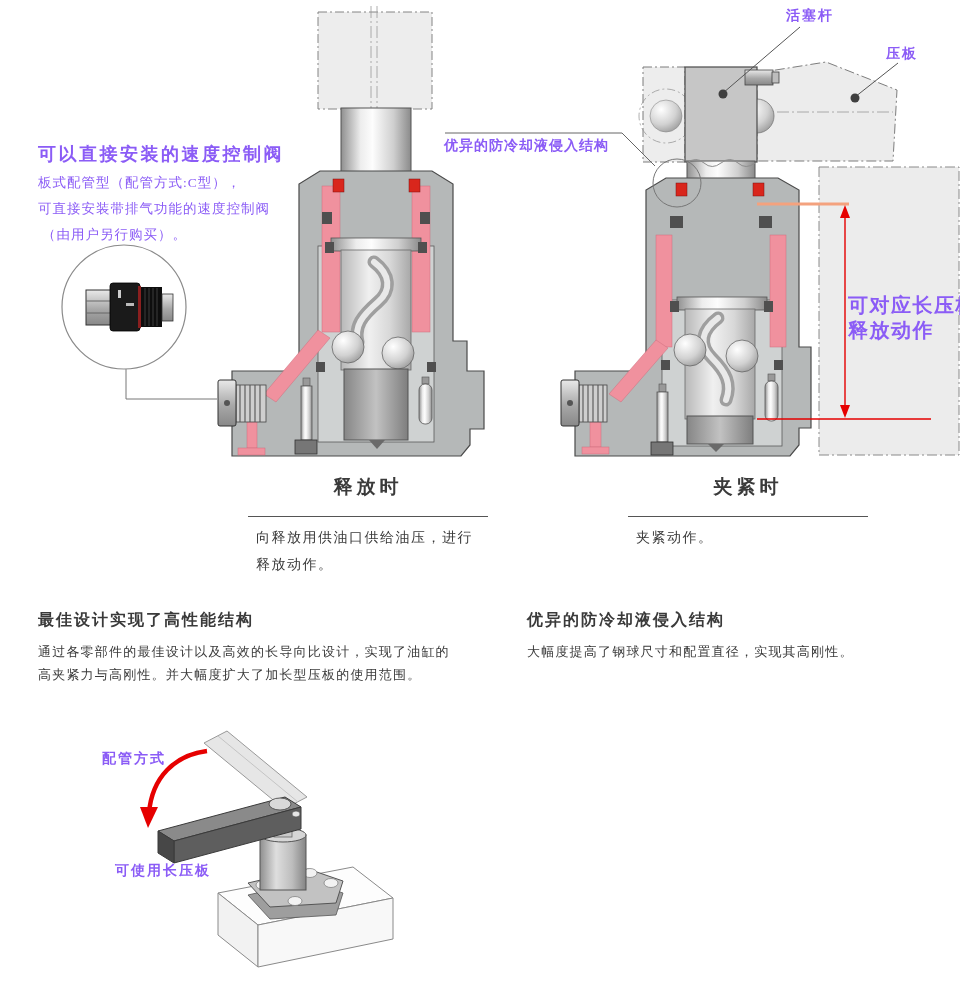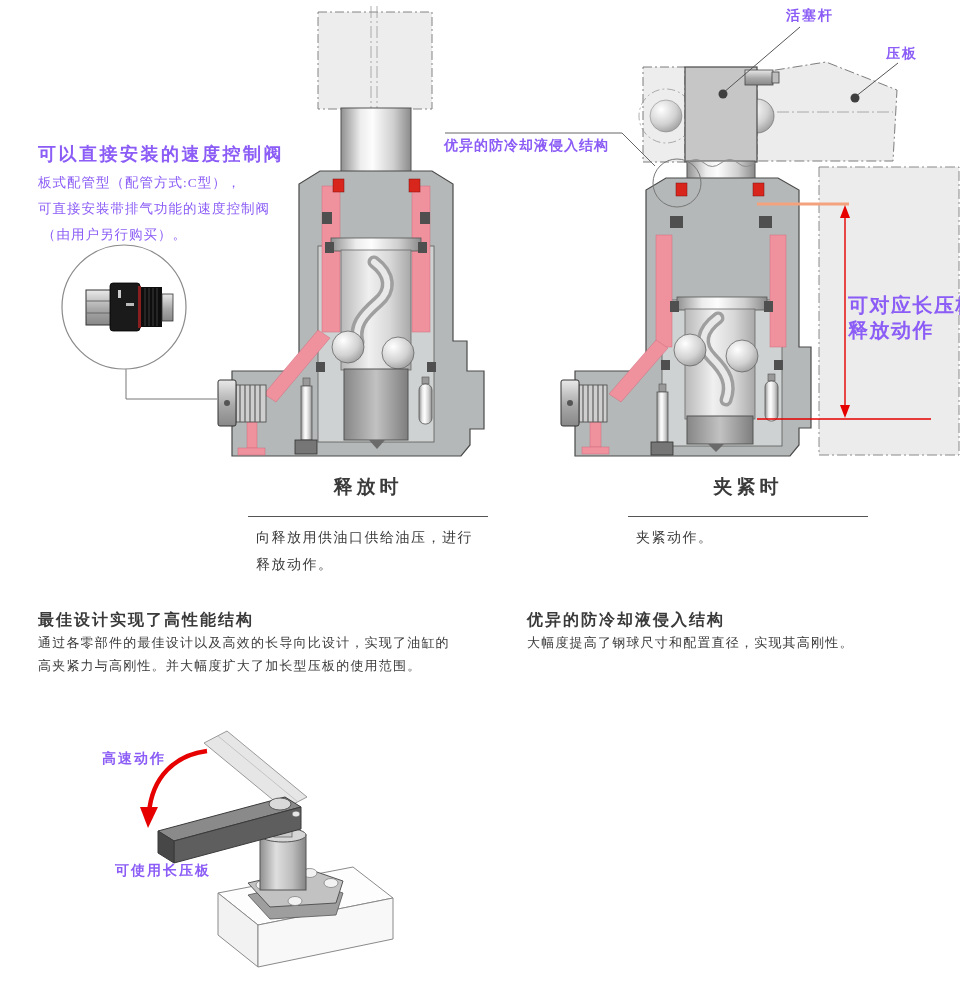--- a/index.html
+++ b/index.html
@@ -11,21 +11,21 @@
   .intro-title{font-size:18px;font-weight:700;letter-spacing:2.5px;}
   .intro-line{font-size:13.5px;font-weight:500;letter-spacing:1px;line-height:26px;}
   .dlabel{font-size:14px;font-weight:600;letter-spacing:2px;}
   .guide{font-size:20px;font-weight:600;letter-spacing:1.5px;line-height:25px;}
   .cap{position:absolute;width:240px;}
   .cap-title{font-size:19px;font-weight:600;letter-spacing:4px;text-align:center;
              padding-bottom:16px;border-bottom:1px solid #555;}
   .cap-body{font-size:14px;font-weight:500;letter-spacing:1.5px;line-height:27px;margin-top:7px;padding-left:8px;}
   .feature{position:absolute;}
   .feat-title{font-size:16px;font-weight:600;letter-spacing:2px;}
-  .feat-body{font-size:13px;font-weight:500;letter-spacing:1.2px;line-height:23px;}
+  .feat-body{font-size:13px;font-weight:500;letter-spacing:1.2px;line-height:23px;margin-top:9px;}
 </style>
 </head>
 <body>
 
 <div class="page">
 
   <svg class="abs" style="left:0;top:0" width="960" height="475" viewBox="0 0 960 475">
     <defs>
       <linearGradient id="rodGrad" x1="0" y1="0" x2="1" y2="0">
         <stop offset="0" stop-color="#8f8f8f"></stop>
@@ -314,16 +314,16 @@
       <ellipse cx="225" cy="89" rx="11" ry="6" fill="#d9d9d9" stroke="#444" stroke-width="0.8"></ellipse>
       <ellipse cx="241" cy="99" rx="4" ry="3" fill="#e6e6e6" stroke="#555" stroke-width="0.7"></ellipse>
     </g>
 
     <g>
       <path d="M152,36 C120,40 97,62 94,98" fill="none" stroke="#E60000" stroke-width="4.5"></path>
       <polygon points="85,92 103,92 93,113" fill="#E60000"></polygon>
     </g>
   </svg>
 
-  <div class="lbl dlabel" style="left:102px;top:750px">高速动作</div>
+  <div class="lbl dlabel" style="left:102px;top:750px">配管方式</div>
   <div class="lbl dlabel" style="left:115px;top:862px">可使用长压板</div>
 
 </div>
 
 </body></html>

